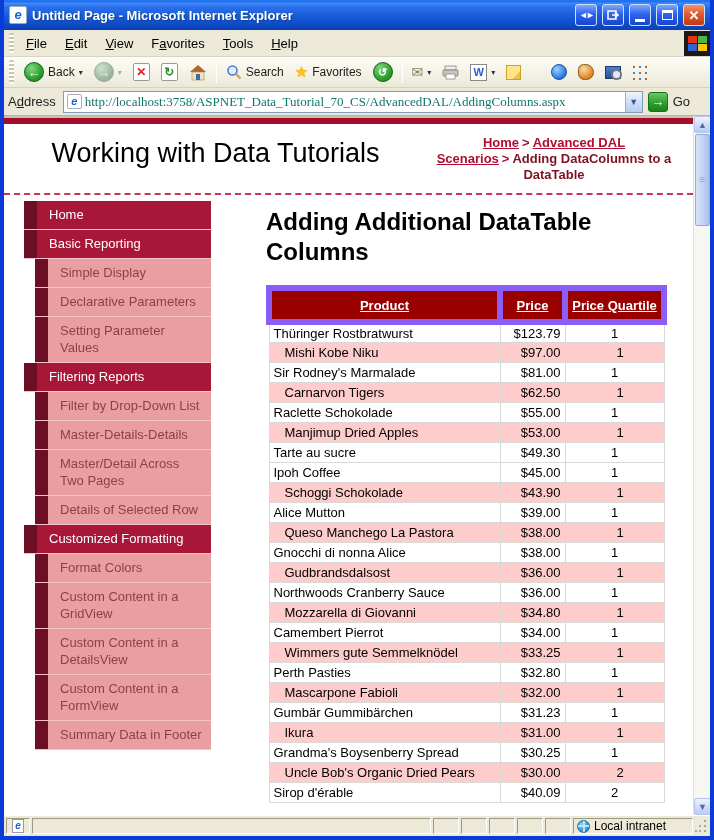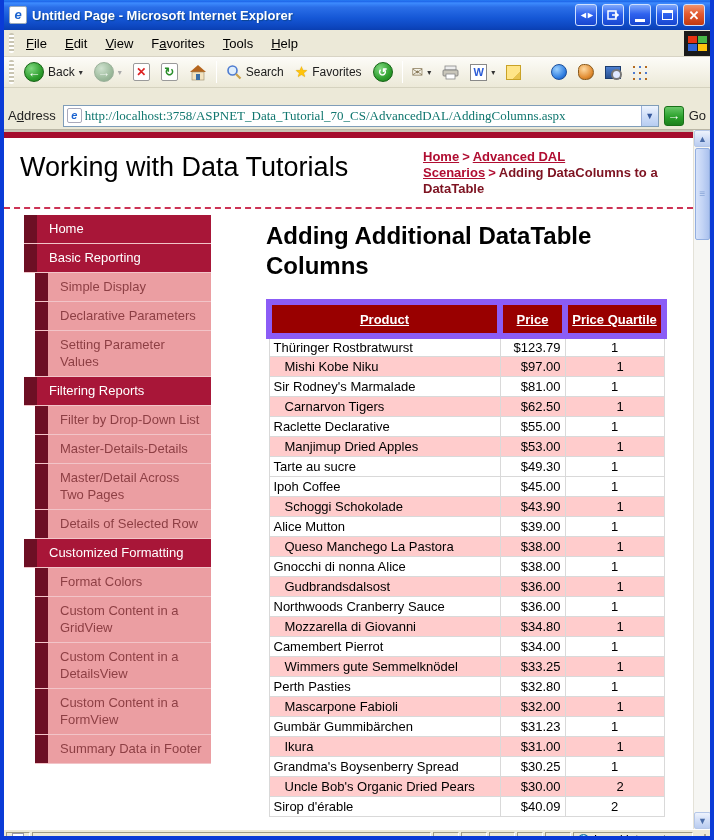--- a/index.html
+++ b/index.html
@@ -57,39 +57,39 @@
   .ball.orange { background:radial-gradient(circle at 35% 30%,#ffd9a0,#e08a2f 65%,#9c5a17); border:1px solid #8a5a1b; border-radius:40% 60% 55% 45%; }
   .book { width:16px; height:13px; background:linear-gradient(180deg,#4e7fd0,#27508f); border:1px solid #1c3c6e; position:relative; }
   .book::after { content:""; position:absolute; right:-2px; bottom:-2px; width:7px; height:7px; border:2px solid #777; border-radius:50%; background:#dfe9ff; }
   .dots { width:15px; height:15px;
           background:
             radial-gradient(circle 1.5px at 2px 2px, #b36a1f 98%, transparent), radial-gradient(circle 1.5px at 8px 2px, #4d7bd0 98%, transparent), radial-gradient(circle 1.5px at 14px 2px, #b36a1f 98%, transparent),
             radial-gradient(circle 1.5px at 2px 8px, #4d7bd0 98%, transparent), radial-gradient(circle 1.5px at 8px 8px, #b36a1f 98%, transparent), radial-gradient(circle 1.5px at 14px 8px, #4d7bd0 98%, transparent),
             radial-gradient(circle 1.5px at 2px 14px, #b36a1f 98%, transparent), radial-gradient(circle 1.5px at 8px 14px, #4d7bd0 98%, transparent), radial-gradient(circle 1.5px at 14px 14px, #b36a1f 98%, transparent); }
 
   
-  .addressbar { height:28px; flex:none; display:flex; align-items:center; gap:5px; padding:0 4px 0 2px;
-                background:#ece9d8; border-bottom:1px solid #b9b5a4;margin-top:14px; }
+  .addressbar { height:28px; flex:none; display:flex; align-items:center; gap:5px; padding:0 20px 0 2px;
+                background:#ece9d8; border-bottom:1px solid #b9b5a4; }
   .addr-label { font-size:13px; color:#222; padding:0 2px; }
   .addr-field { flex:1; height:22px; background:#fff; border:1px solid #7f9db9; display:flex; align-items:center; padding-left:3px; }
   .addr-field .favicon { width:15px; height:15px; border:1px solid #aab; border-radius:2px; color:#1b64d0; font-weight:bold;
                 font-style:italic; font-size:11px; line-height:13px; text-align:center; flex:none; background:#fff; }
   .addr-input { flex:1; border:none; outline:none; font-size:13px; font-family:Liberation Serif, serif; color:#0f766e; padding:0 3px; }
   .addr-drop { width:17px; height:20px; background:linear-gradient(180deg,#eef4fe,#cfdef8 50%,#b7cdf2); border-left:1px solid #9ab0d8;
                 display:flex; align-items:center; justify-content:center; font-size:9px; color:#35589c; flex:none; }
   .go-btn { width:20px; height:20px; border-radius:3px; background:linear-gradient(180deg,#69c769,#2ba12b 55%,#1d801d);
             border:1px solid #187018; color:#fff; font-weight:bold; display:flex; align-items:center; justify-content:center; font-size:13px; }
   .go-label { font-size:13px; color:#222; }
 
   
   .viewport { height:699px; flex:none; position:relative; background:#fff; overflow:hidden; }
   .redbar { height:8px; background:var(--maroon-bar,#a50d2d); border-top:2px solid #c7c3b3; }
   .page { margin-right:17px; height:691px; overflow:hidden; }
 
-  .page-header { display:flex; padding:9px 8px 10px 16px; border-bottom:2px dashed var(--dash-red,#cc3355); }
+  .page-header { display:flex; padding:9px 8px 10px 4px; border-bottom:2px dashed var(--dash-red,#cc3355);text-align:center; }
   .site-title { font-size:27px; color:#000; letter-spacing:0; flex:1; padding-top:5px; }
   .breadcrumb { width:262px; flex:none; font-size:13px; font-weight:bold; line-height:16px; padding-top:2px; }
   .breadcrumb a { color:var(--crimson,#b00d31); text-decoration:underline; }
   .breadcrumb .bc-sep { color:var(--crimson,#b00d31); margin:0 3px; }
   .breadcrumb .bc-current { color:#7d1321; }
 
   .content-row { display:flex; margin-top:6px; }
 
   
   .sidebar { width:207px; flex:none; }
@@ -390,21 +390,21 @@
                   <td class="col-product">Sir Rodney's Marmalade</td>
                   <td class="col-price">$81.00</td>
                   <td class="col-quartile">1</td>
                 </tr>
                 <tr class="alt">
                   <td class="col-product">Carnarvon Tigers</td>
                   <td class="col-price">$62.50</td>
                   <td class="col-quartile">1</td>
                 </tr>
                 <tr>
-                  <td class="col-product">Raclette Declarative</td>
+                  <td class="col-product">Raclette Schokolade</td>
                   <td class="col-price">$55.00</td>
                   <td class="col-quartile">1</td>
                 </tr>
                 <tr class="alt">
                   <td class="col-product">Manjimup Dried Apples</td>
                   <td class="col-price">$53.00</td>
                   <td class="col-quartile">1</td>
                 </tr>
                 <tr>
                   <td class="col-product">Tarte au sucre</td>

